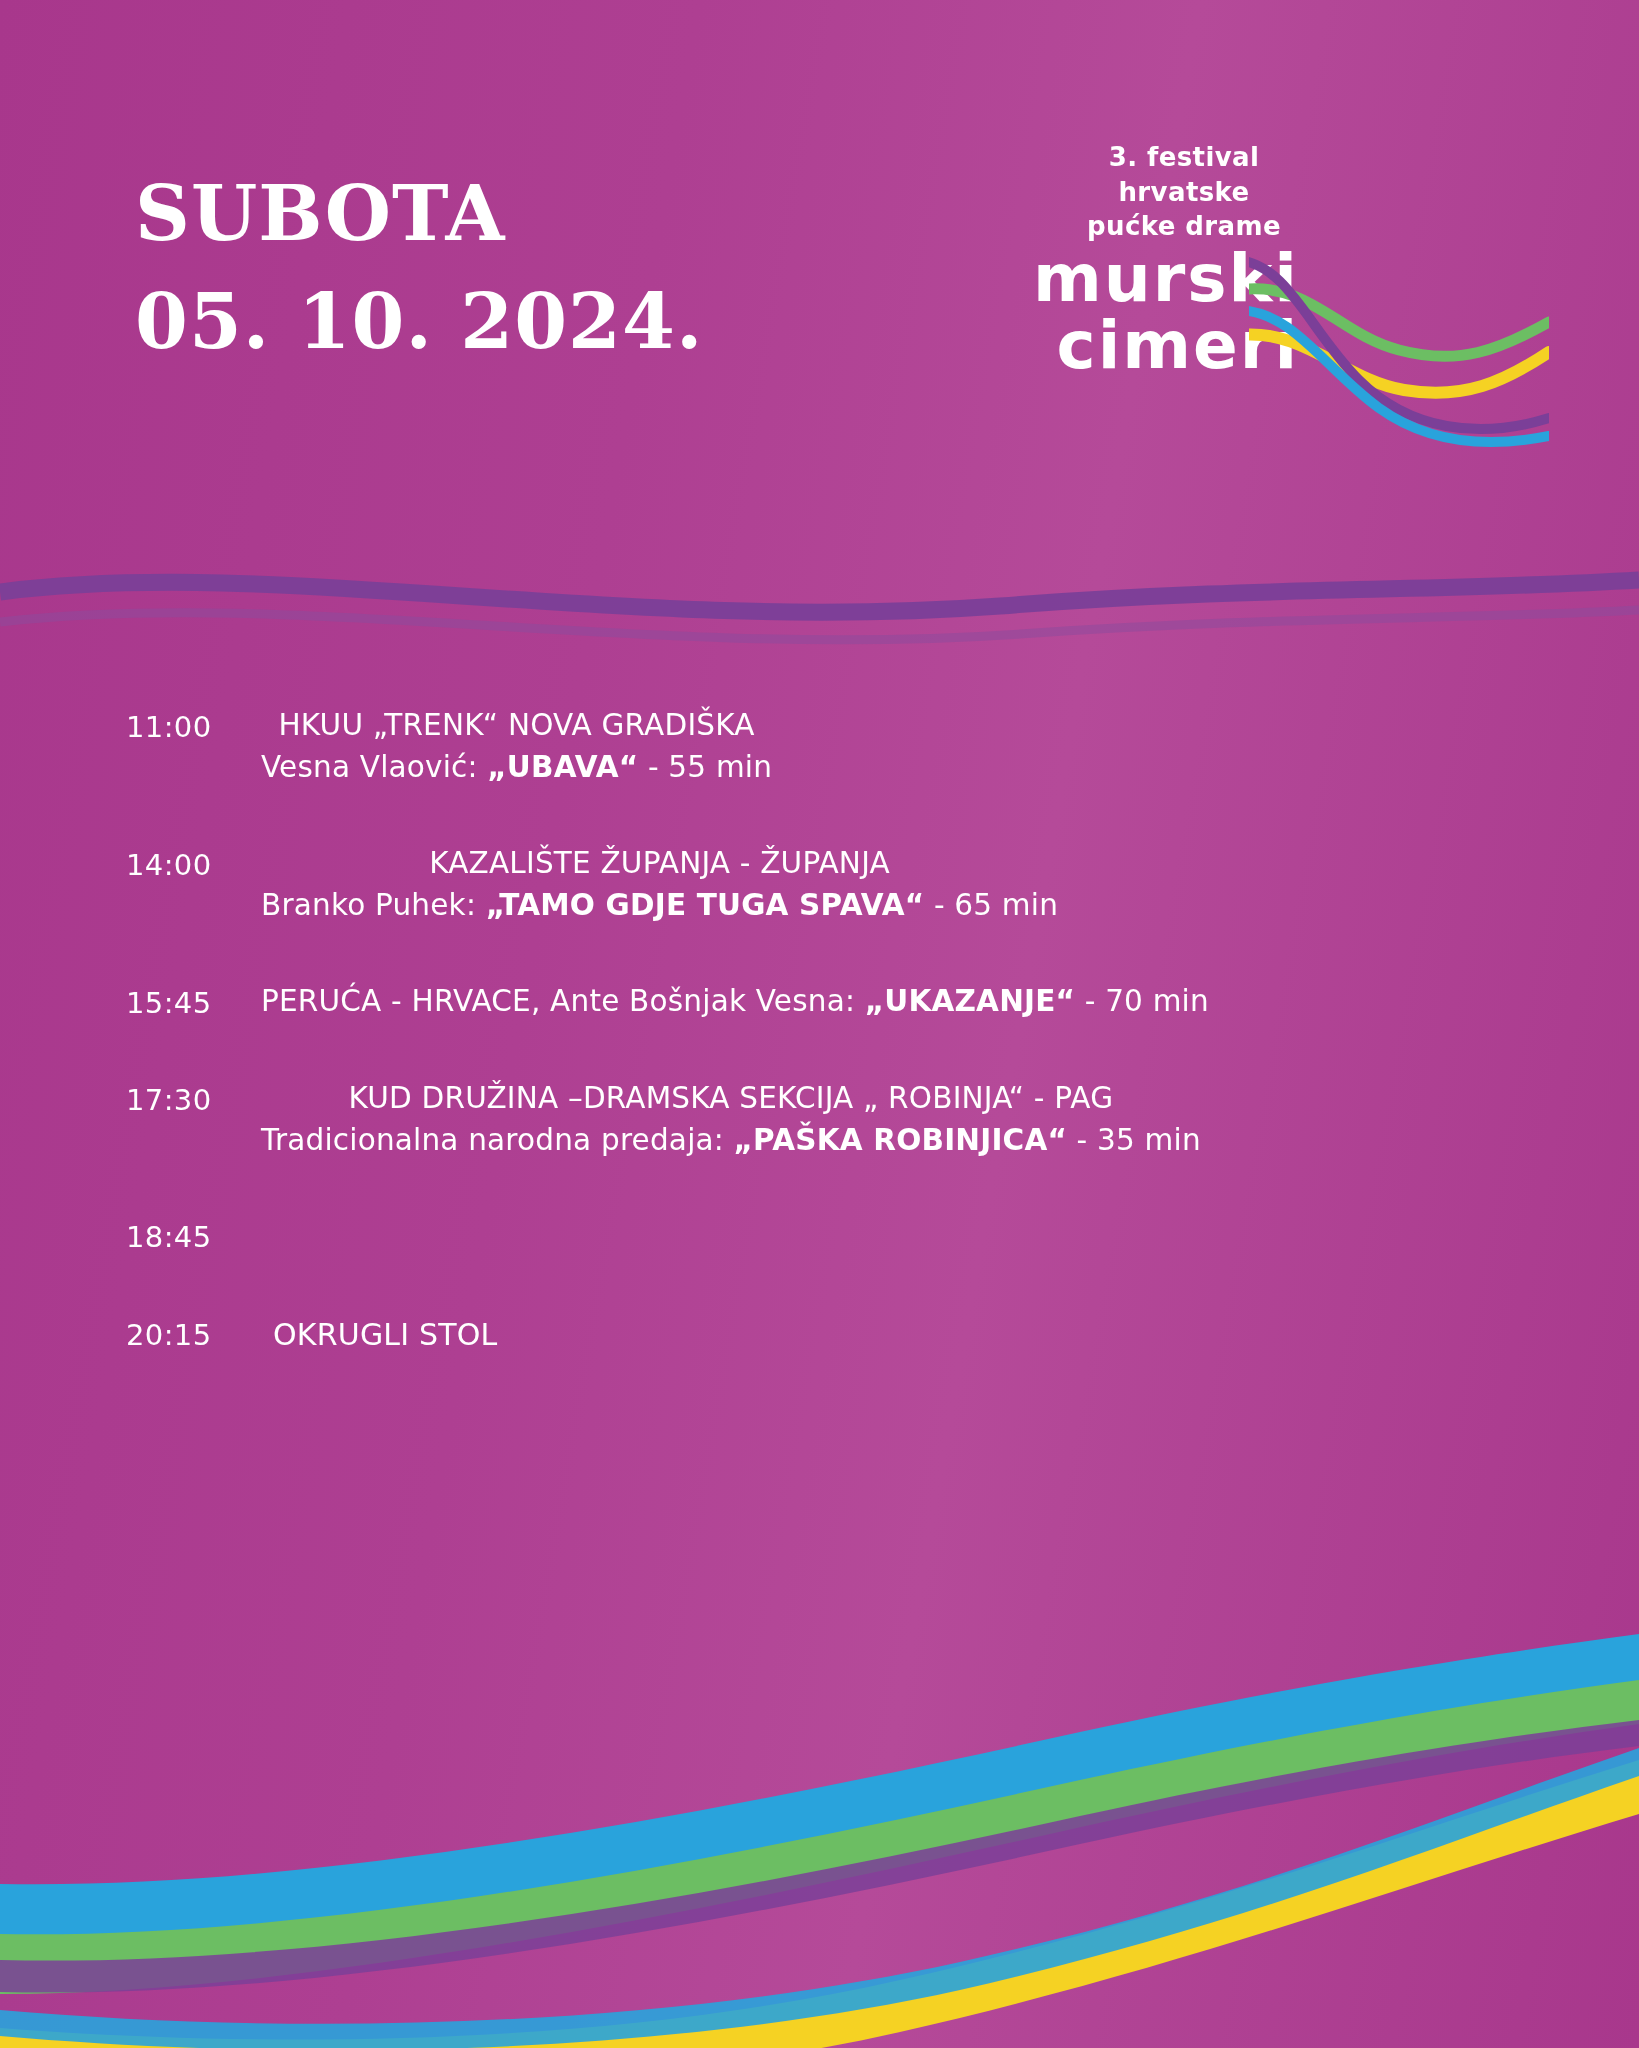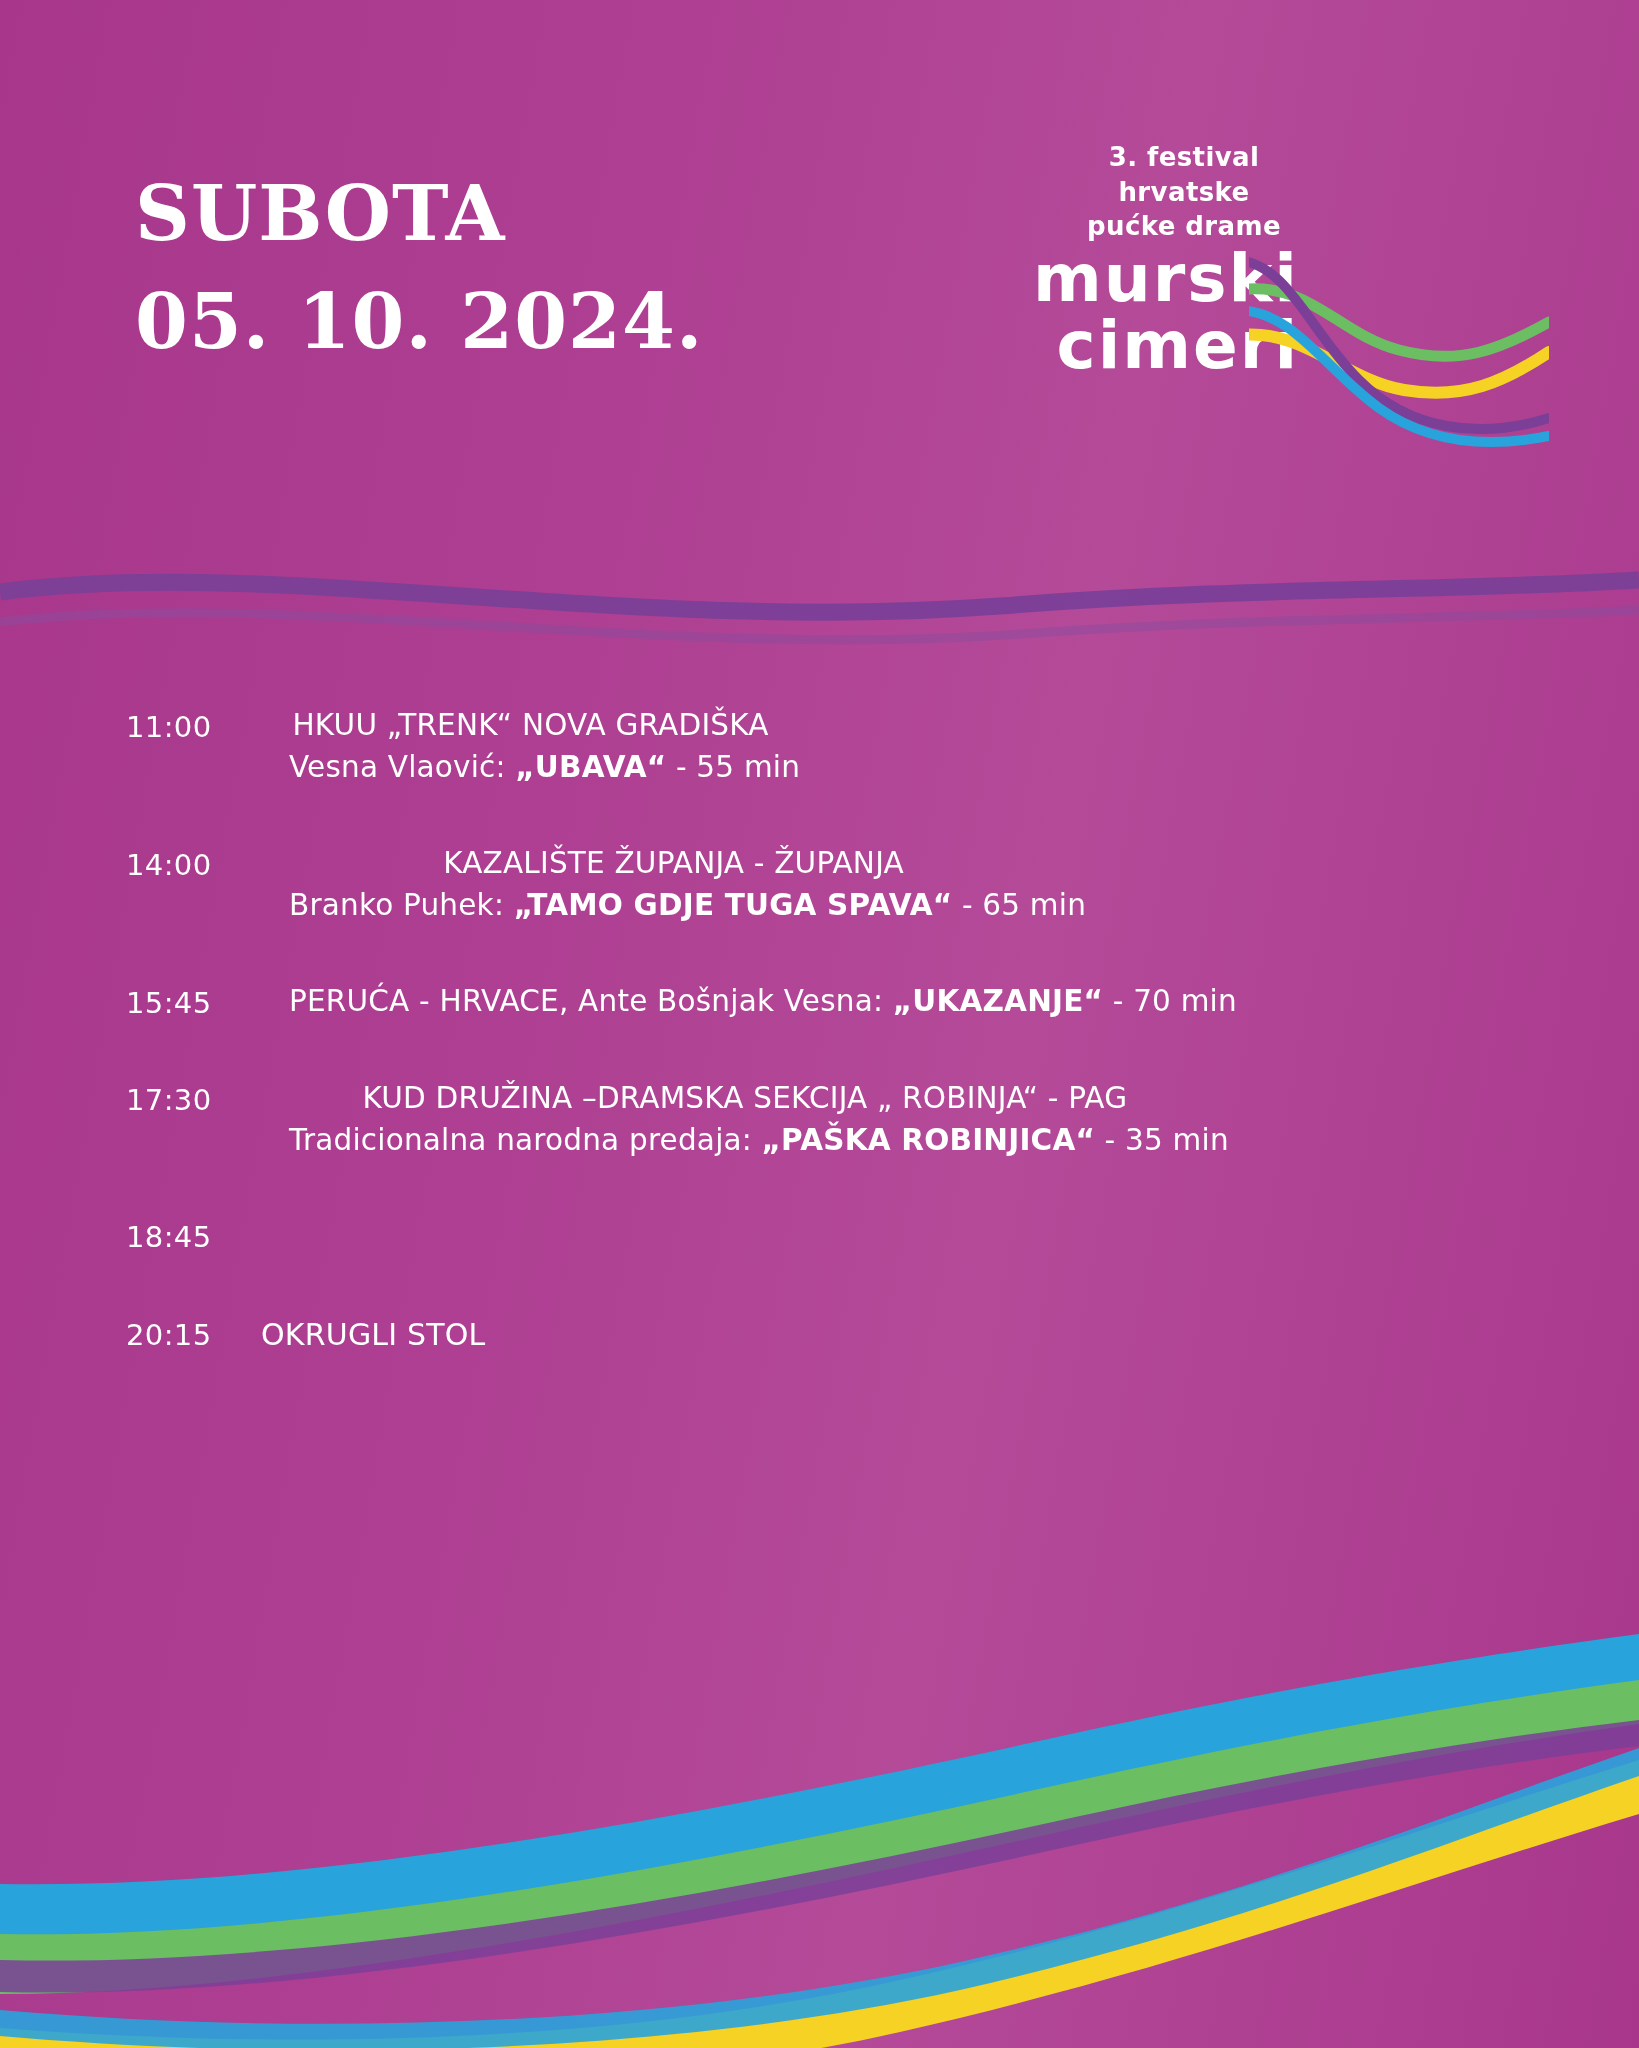--- a/index.html
+++ b/index.html
@@ -93,21 +93,21 @@
     position: absolute;
     left: 126px;
     top: 705px;
     width: 1420px;
   }
   .entry {
     display: flex;
     align-items: flex-start;
     margin-bottom: 54px;
   }
-  .entry:last-child { margin-bottom: 9px; }
+  .entry:last-child { margin-bottom: 9px; gap: 12px; }
   .entry-time {
     flex: 0 0 135px;
     color: #ffffff;
     font-family: "DejaVu Sans", sans-serif;
     font-size: 29px;
     font-weight: normal;
     line-height: 1.42;
     letter-spacing: 0.4px;
     padding-top: 2px;
   }
@@ -119,21 +119,20 @@
     letter-spacing: 0.2px;
   }
   .entry-group {
     display: block;
     font-weight: normal;
     text-align: center;
   }
   .entry-detail {
     display: block;
     font-weight: normal;
-    margin-left: 28px;
   }
   .entry-detail b {
     font-weight: bold;
   }
   .entry.single .entry-body {
     font-weight: bold;
     font-size: 30px;
     padding-top: 1px;
   }
 

